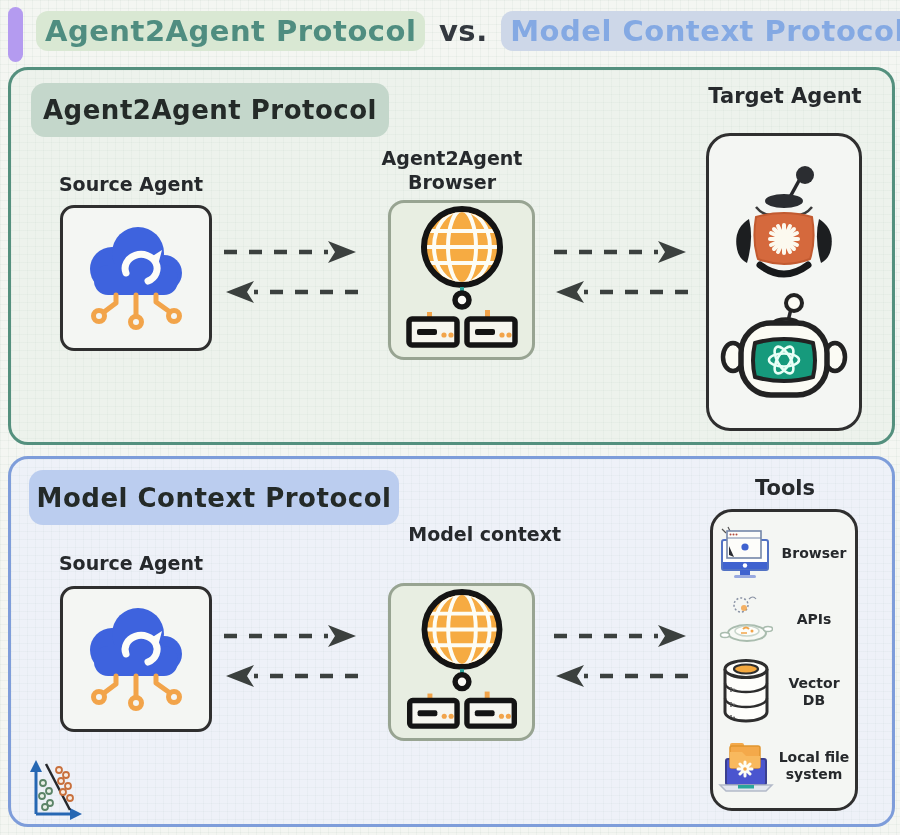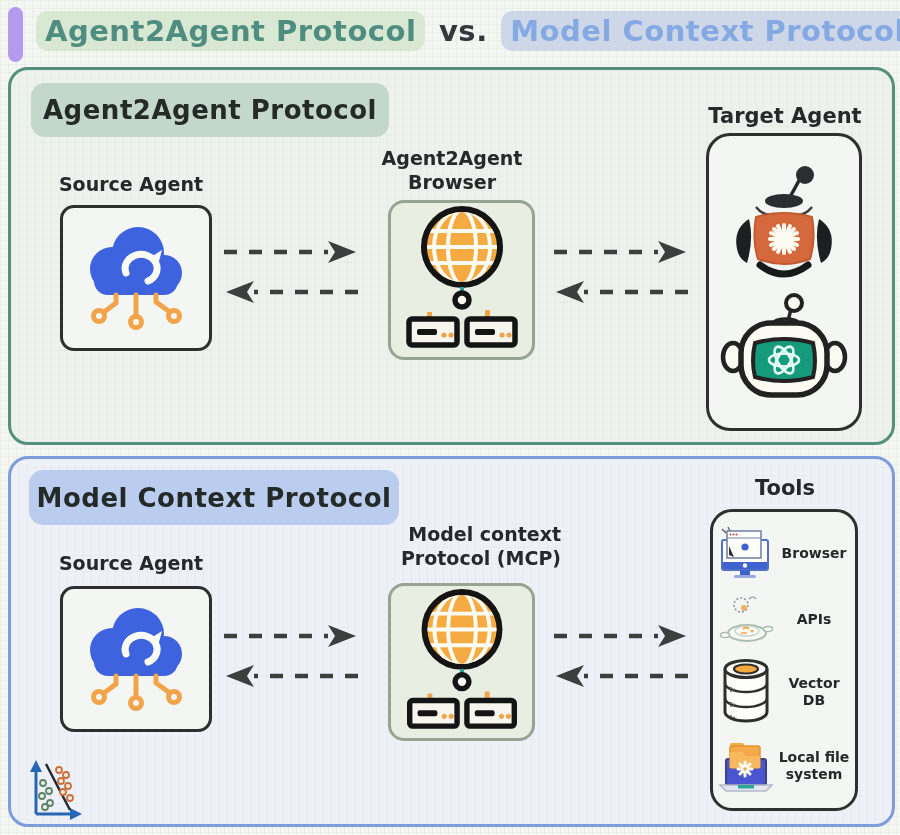--- a/index.html
+++ b/index.html
@@ -30,21 +30,21 @@
     display:flex;align-items:center;justify-content:center;}
   .mid-box{background:#e8eee2;border-color:#98a492;border-radius:16px;}
   .arrows{position:absolute;}
   
   .src-lbl-a{left:30px;top:103px;width:180px;}
   .src-box-a{left:49px;top:135px;width:146px;height:140px;}
   .arrows-a1{left:205px;top:160px;}
   .mid-lbl-a{left:346px;top:77px;width:190px;}
   .mid-box-a{left:377px;top:130px;width:141px;height:154px;}
   .arrows-a2{left:535px;top:160px;}
-  .target-lbl{left:690px;top:33px;width:168px;font-size:21px;}
+  .target-lbl{left:690px;top:13px;width:168px;font-size:21px;}
   .target-box{left:695px;top:63px;width:150px;height:292px;border-radius:24px;flex-direction:column;gap:2px;}
   
   .src-lbl-b{left:30px;top:93px;width:180px;}
   .src-box-b{left:49px;top:127px;width:146px;height:140px;}
   .arrows-b1{left:205px;top:155px;}
   .mid-lbl-b{left:350px;top:64px;width:200px;text-align:right;}
   .mid-box-b{left:377px;top:124px;width:141px;height:152px;}
   .arrows-b2{left:535px;top:155px;}
   .tools-lbl{left:700px;top:16px;width:148px;font-size:21px;}
   .tools-box{left:699px;top:50px;width:148px;height:302px;border-radius:22px;
@@ -214,21 +214,21 @@
 
     <div class="arrows arrows-b1">
       <svg width="150" height="80" viewBox="0 0 150 80">
         <line x1="8" y1="22" x2="112" y2="22" stroke="#3b403e" stroke-width="4.5" stroke-dasharray="13 12"></line>
         <polygon points="112,11 140,22 112,33 119,22" fill="#3b403e"></polygon>
         <line x1="142" y1="62" x2="38" y2="62" stroke="#3b403e" stroke-width="4.5" stroke-dasharray="13 12"></line>
         <polygon points="38,51 10,62 38,73 31,62" fill="#3b403e"></polygon>
       </svg>
     </div>
 
-    <div class="lbl mid-lbl-b"><span>Model context</span><br><span>Protocol (MCP)</span></div>
+    <div class="lbl mid-lbl-b"><span>Model context</span><br></div>
     <div class="box mid-box mid-box-b">
       <span>
         <svg width="122" height="148" viewBox="0 0 118 150">
           <defs>
               <clipPath id="gcB">
                 <circle cx="59" cy="44" r="35"></circle>
               </clipPath>
             </defs>
           <circle cx="59" cy="44" r="38" fill="#f6ab42" stroke="#141414" stroke-width="6"></circle>
           <g clip-path="url(#gcB)" stroke="#fdfdf5" stroke-width="4" fill="none">

